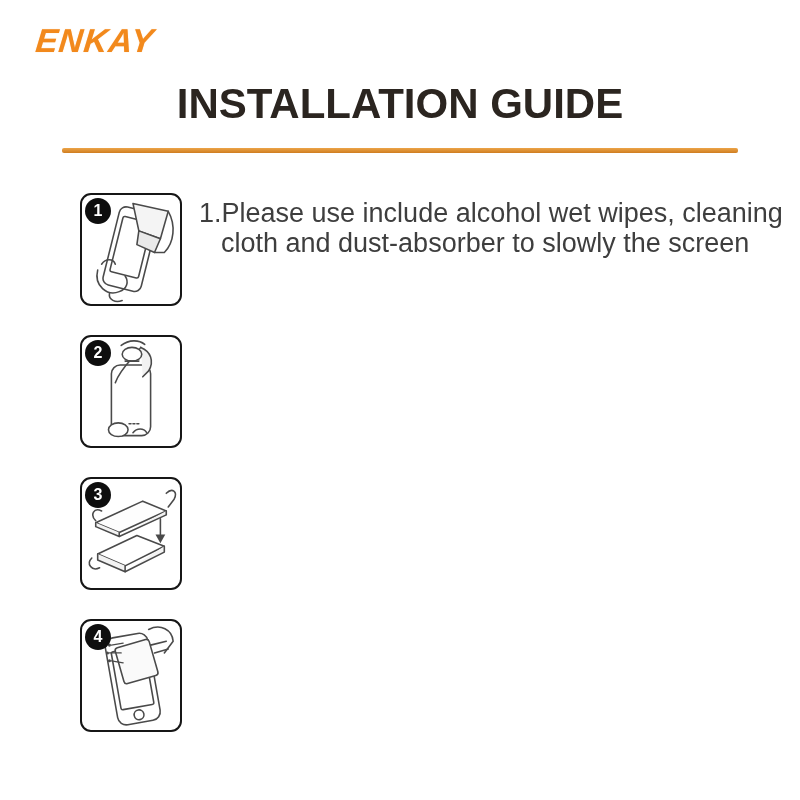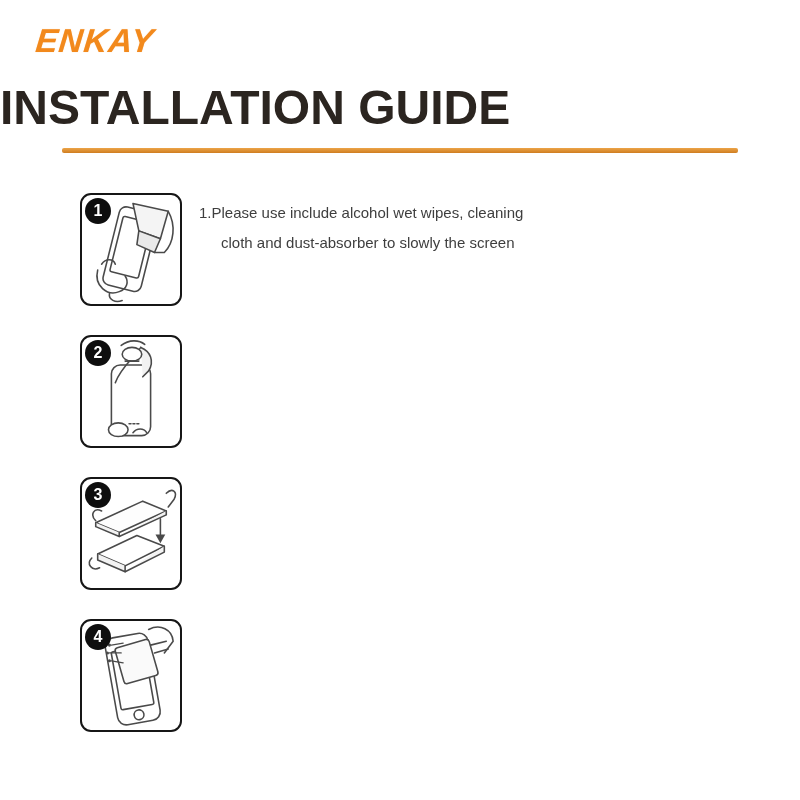--- a/index.html
+++ b/index.html
@@ -12,21 +12,21 @@
 
   .logo {
     position:absolute; top:22px; left:36px;
     font-size:33px; font-weight:bold; font-style:italic;
     color:#f2891c; letter-spacing:1px; transform:skewX(-6deg);
     text-shadow:0 0 1px rgba(242,137,28,.4);
   }
 
   .title {
     position:absolute; top:80px; left:0; right:0;
-    font-size:48px; font-weight:bold;
+    text-align:center; font-size:42px; font-weight:bold;
     color:#2b2520; letter-spacing:0px;
   }
 
   .divider {
     position:absolute; top:148px; left:62px; width:676px; height:5px;
     background:linear-gradient(to bottom,#eca448,#cf7d20);
     border-radius:2px;
   }
 
   .steps { position:absolute; top:193px; left:80px; }
@@ -41,21 +41,21 @@
   .illus svg { position:absolute; left:0; top:0; width:100%; height:100%; }
   .badge {
     position:absolute; top:3px; left:3px; width:26px; height:26px;
     background:#0e0e0e; border-radius:50%;
     color:#fff; font-size:16px; font-weight:bold;
     display:flex; align-items:center; justify-content:center; z-index:2;
   }
 
   .text {
     margin-left:17px; padding-top:5px;
-    font-size:15px; color:#3e3e3e; line-height:30px;
+    font-size:27px; color:#3e3e3e; line-height:30px;
   }
   .line { white-space:pre; }
   .line.cont { padding-left:22px; }
 </style>
 </head>
 <body>
 
 <div class="page">
 
   <div class="logo">ENKAY</div>

